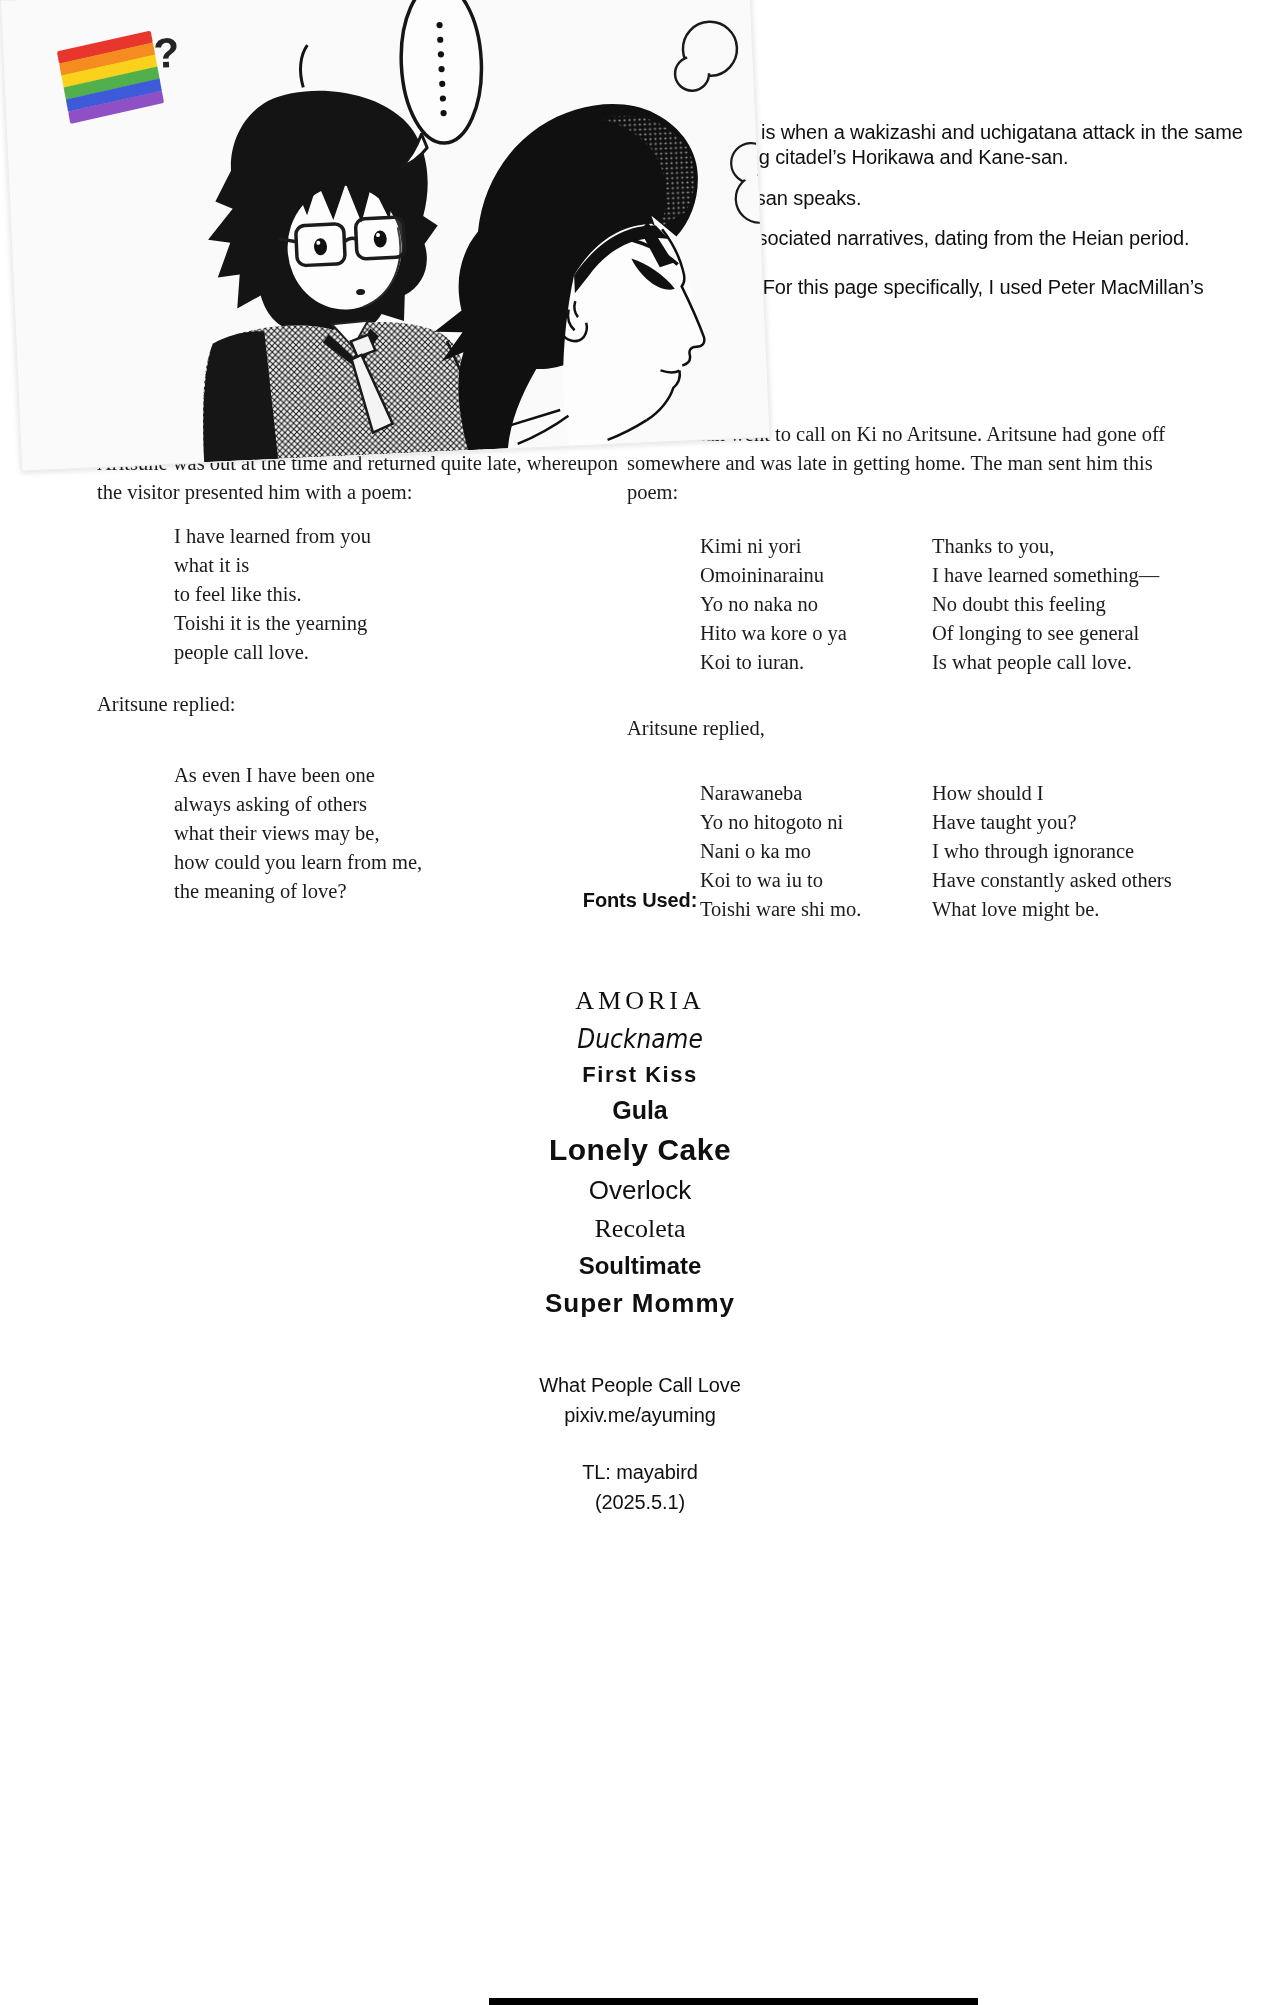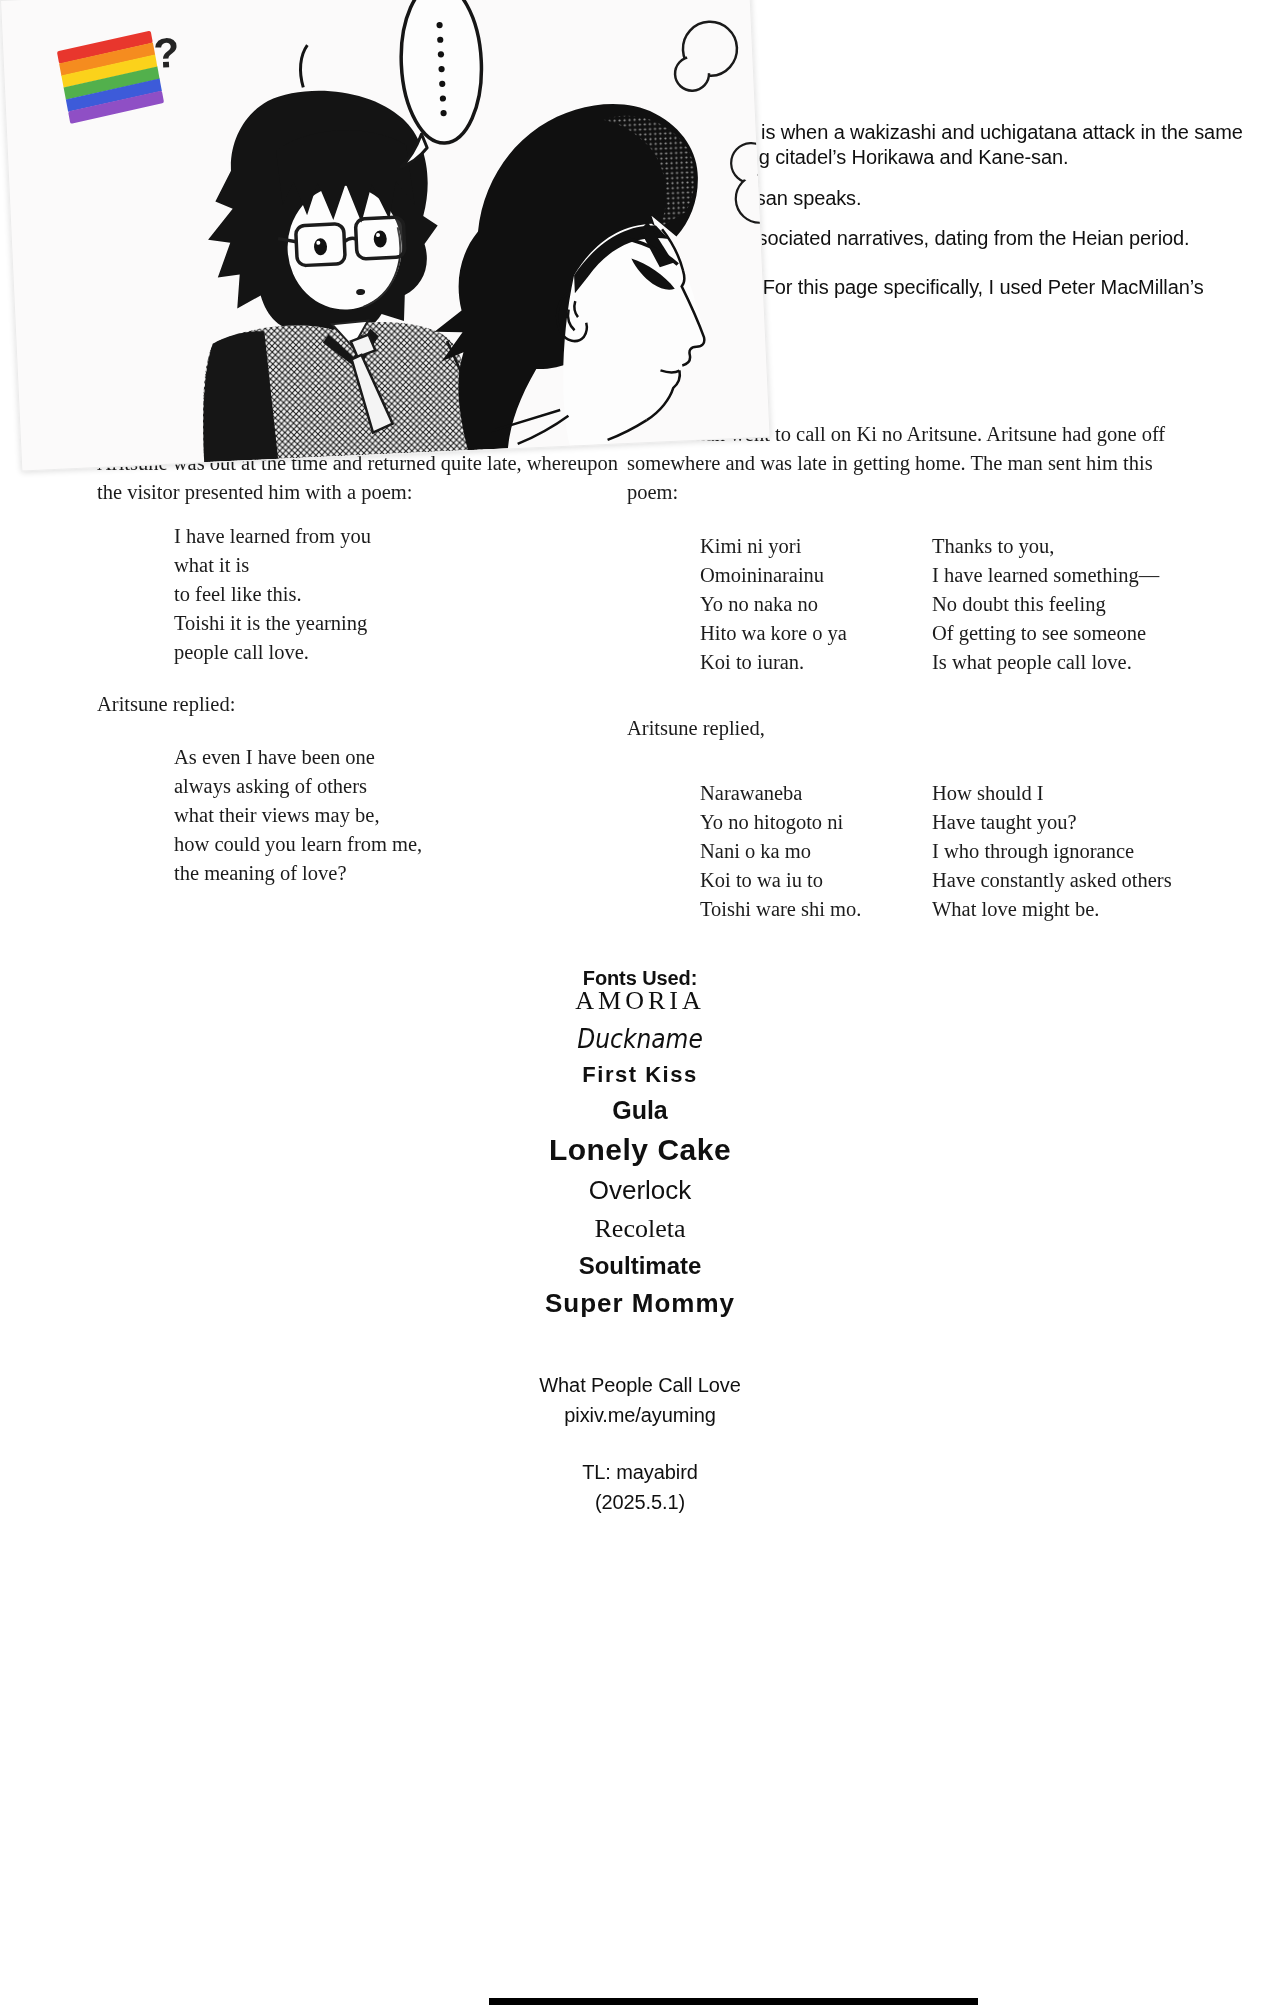--- a/index.html
+++ b/index.html
@@ -27,27 +27,27 @@
 
   .poemcol{
     top:420px;
     font-family:"Liberation Serif","DejaVu Serif",serif;
     font-size:20.5px;line-height:29px;color:#1b1b1b;font-stretch:normal;
   }
   #poem-left{left:97px;width:525px}
   #poem-right{left:627px;width:572px}
   #poem-left .stanza{margin:15px 0 0 77px}
   #poem-left .reply{margin-top:23px}
-  #poem-left .stanza2{margin:24px 0 0 77px}
+  #poem-left .stanza2{margin:42px 0 0 77px}
   #poem-right .stanza-grid{display:flex;margin:25px 0 0 73px}
   #poem-right .reply{margin-top:37px}
   #poem-right .stanza-grid.second{margin-top:36px}
   .romaji{width:232px}
 
-  #fonts-heading{left:0;top:966px;font-size:20px}
+  #fonts-heading{left:0;top:888px;font-size:20px}
   #font-list{left:0;top:978px;width:100%;text-align:center}
   #font-list .fitem{margin:8px 0 7px 0}
   .f-amoria{font-family:"Liberation Serif",serif;font-size:26px;letter-spacing:4px;font-weight:500}
   .f-duckname{font-family:"DejaVu Sans",sans-serif;font-size:26px;font-style:italic;font-weight:500}
   .f-firstkiss{font-size:22px;font-weight:bold;letter-spacing:1.5px}
   .f-gula{font-size:25px;font-weight:800}
   .f-lonelycake{font-size:30px;font-weight:800;letter-spacing:0.5px}
   .f-overlock{font-size:26px;font-weight:400}
   .f-recoleta{font-family:"Liberation Serif",serif;font-size:26px;font-weight:500}
   .f-soultimate{font-size:24px;font-weight:700}
@@ -108,21 +108,21 @@
       <div>Kimi ni yori</div>
       <div>Omoininarainu</div>
       <div>Yo no naka no</div>
       <div>Hito wa kore o ya</div>
       <div>Koi to iuran.</div>
     </div>
     <div class="english">
       <div>Thanks to you,</div>
       <div>I have learned something—</div>
       <div>No doubt this feeling</div>
-      <div>Of getting to see someone</div>
+      <div>Of longing to see general</div>
       <div>Is what people call love.</div>
     </div>
   </div>
   <div class="reply">Aritsune replied,</div>
   <div class="stanza-grid second">
     <div class="romaji">
       <div>Narawaneba</div>
       <div>Yo no hitogoto ni</div>
       <div>Nani o ka mo</div>
       <div>Koi to wa iu to</div>

